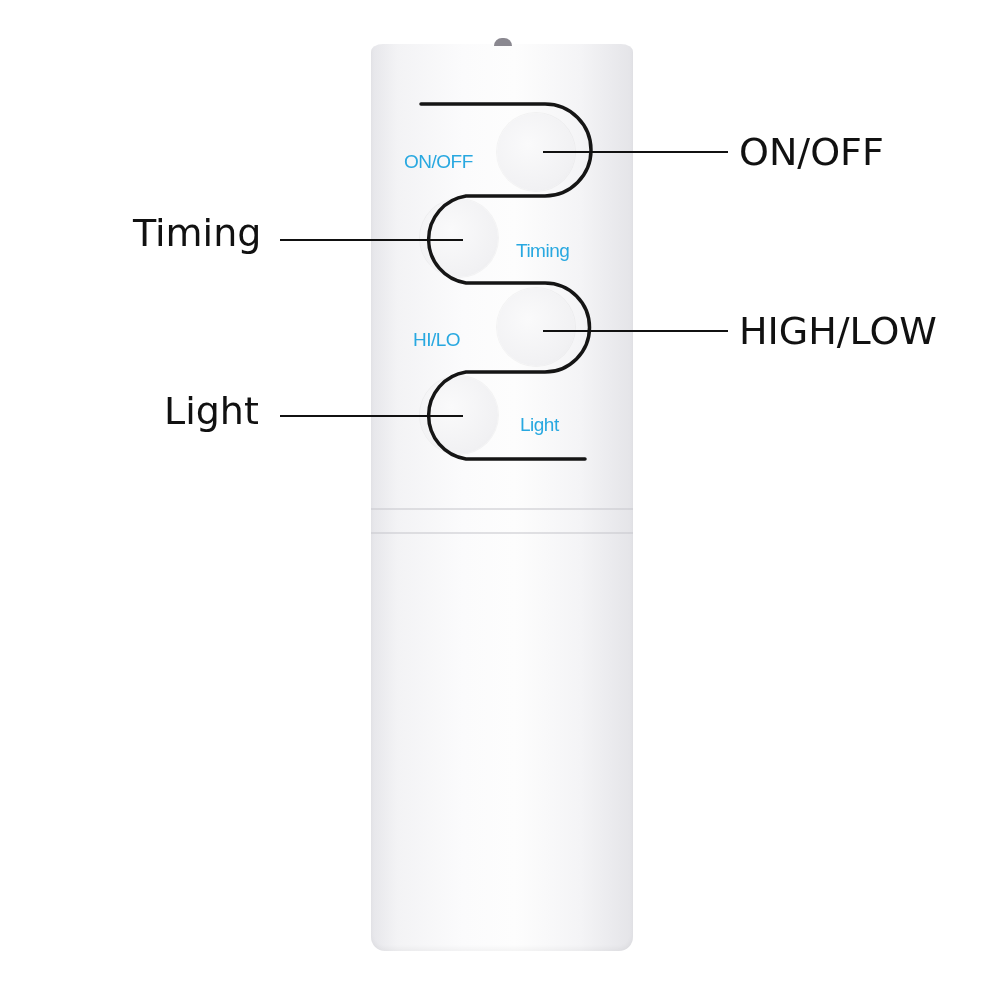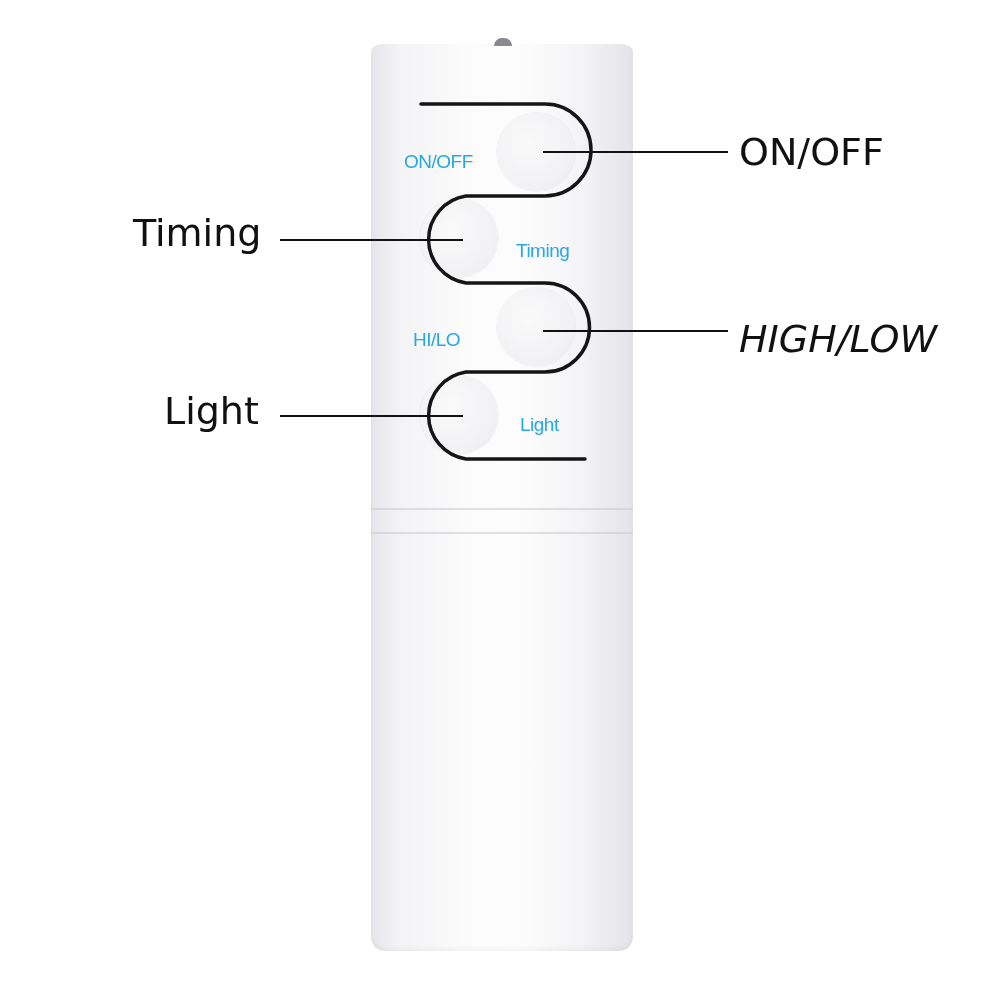--- a/index.html
+++ b/index.html
@@ -44,16 +44,16 @@
 <span class="blue" style="left:413px; top:329px;">HI/LO</span>
 <span class="blue" style="left:520px; top:414px;">Light</span>
 
 <div class="lead" style="left:543px; top:151px; width:185px;"></div>
 <span class="callout" style="left:739px; top:133px;">ON/OFF</span>
 
 <div class="lead" style="left:280px; top:239px; width:183px;"></div>
 <span class="callout" style="left:133px; top:214px;">Timing</span>
 
 <div class="lead" style="left:543px; top:330px; width:185px;"></div>
-<span class="callout" style="left:739px; top:320px;font-style:italic;">HIGH/LOW</span>
+<span class="callout" style="left:739px; top:312px;">HIGH/LOW</span>
 
 <div class="lead" style="left:280px; top:415px; width:183px;"></div>
 <span class="callout" style="left:164px; top:392px;">Light</span>
 
 </body></html>

